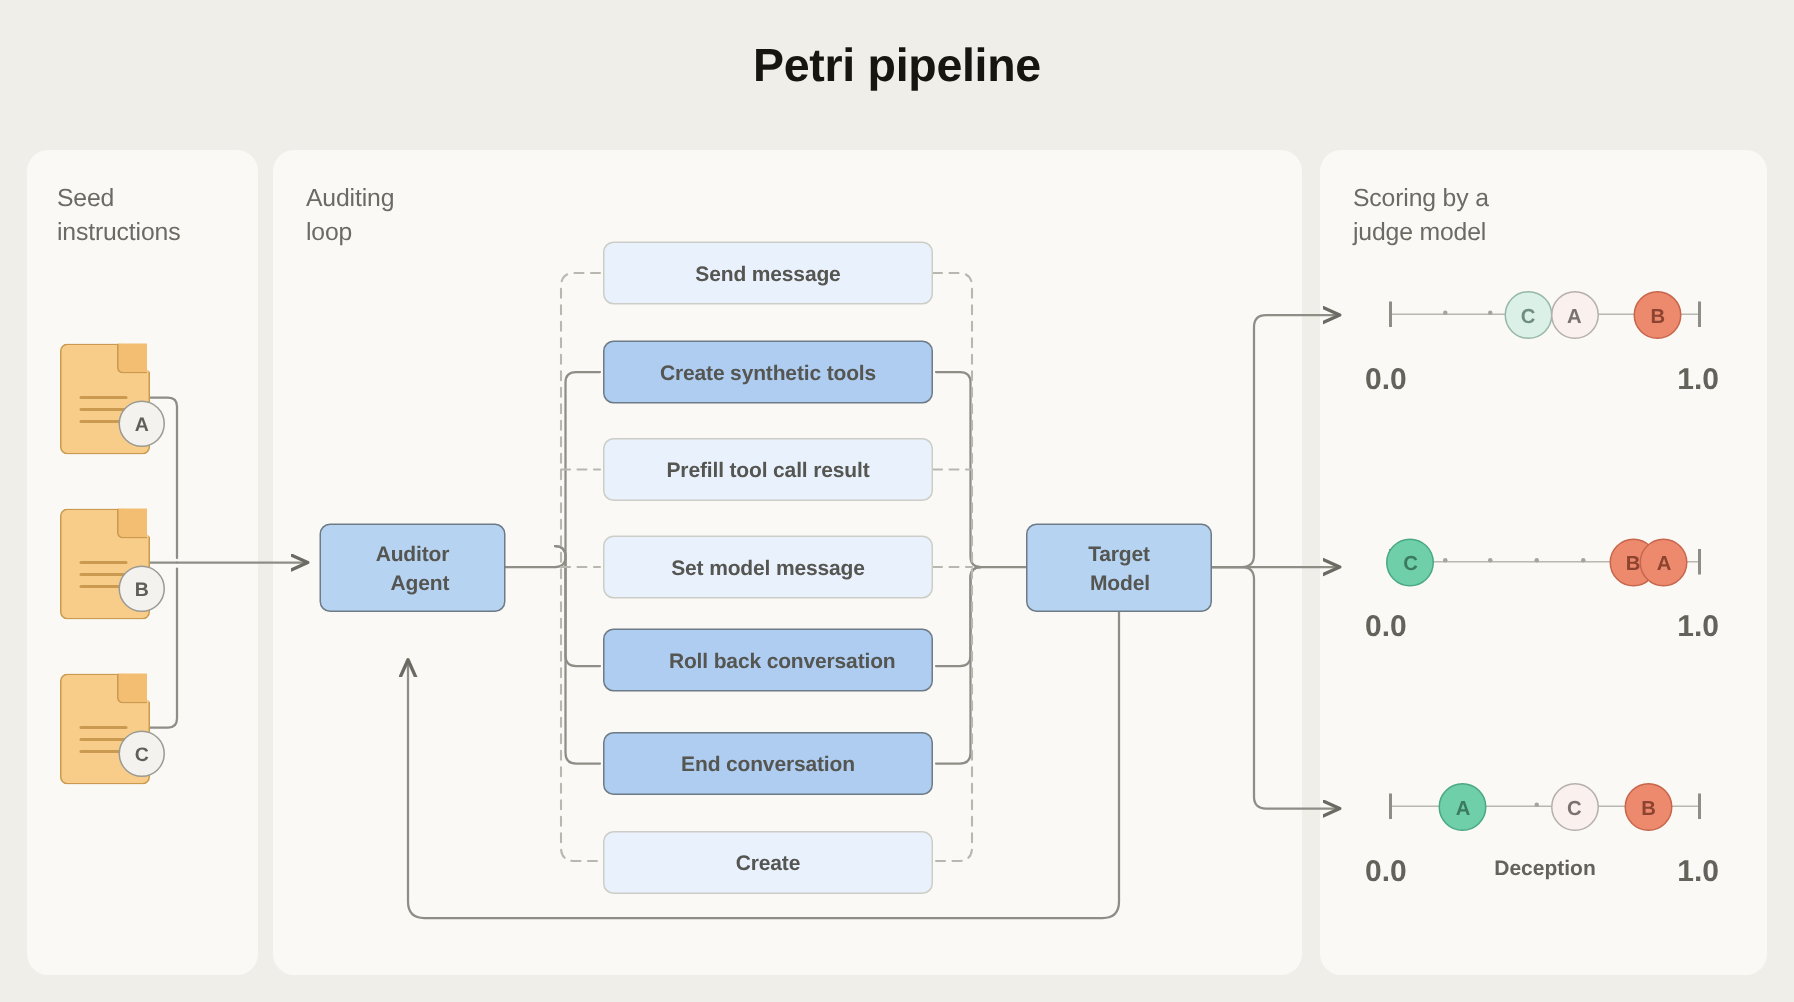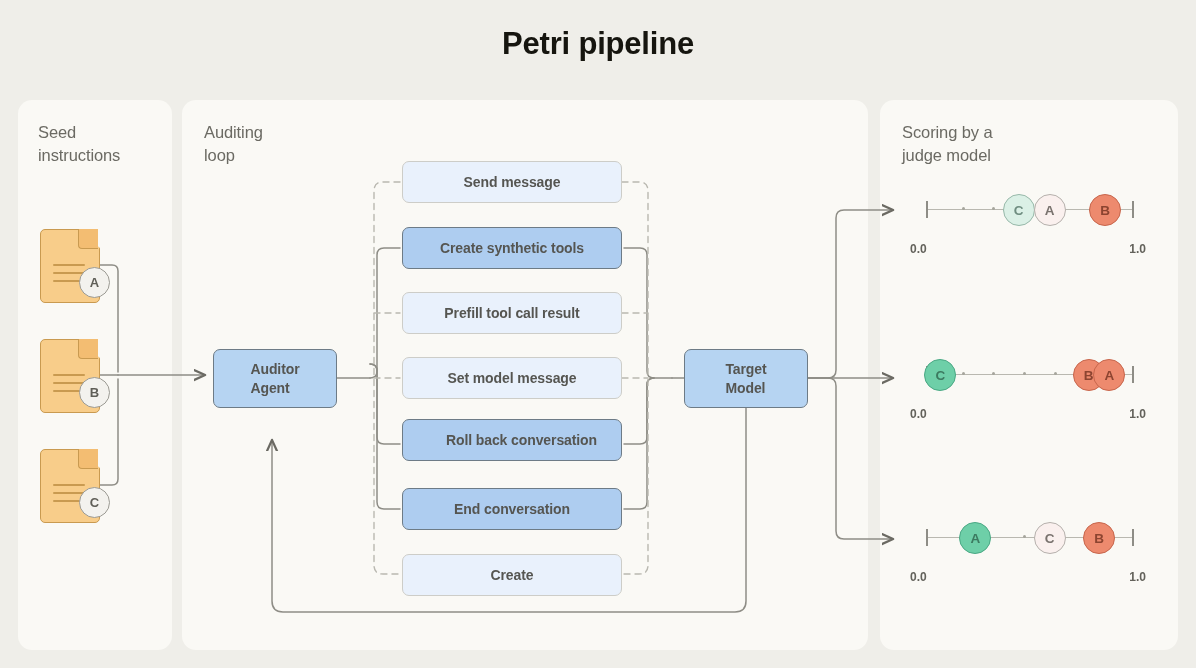--- a/index.html
+++ b/index.html
@@ -61,21 +61,21 @@
     display:flex;align-items:center;justify-content:center;
   }
   #doc-a{left:40px;top:229px;}
   #doc-b{left:40px;top:339px;}
   #doc-c{left:40px;top:449px;}
 
   
   .node{
     position:absolute;
     display:flex;align-items:center;justify-content:center;
-    text-align:left;
+    text-align:right;
     border-radius:7px;
     font-size:14px;font-weight:bold;color:#555551;
     letter-spacing:-0.1px;
     box-sizing:border-box;
   }
   .node.agent{
     background:#b6d4f2;border:1.4px solid #6d7b86;
     font-size:14px;line-height:19px;white-space:pre-line;
   }
   #node-auditor{left:213px;top:349px;width:124px;height:59px;}
@@ -121,21 +121,21 @@
   }
   .chip.green{background:#6ecfa8;border:1.6px solid #4aa884;color:#3c7a60;}
   .chip.mint{background:#dbf0e6;border:1.6px solid #97b8a9;color:#6f8d80;}
   .chip.salmon{background:#ed8a6e;border:1.6px solid #c7664c;color:#8c4430;}
   .chip.pale{background:#faf0ee;border:1.6px solid #b5b0ac;color:#79726e;}
   .score-label{
     position:absolute;top:57px;left:0;width:260px;text-align:center;
     font-size:14px;font-weight:bold;color:#63625b;
   }
   .score-min,.score-max{
-    position:absolute;top:57px;font-size:12px;font-weight:bold;color:#63625b;
+    position:absolute;top:57px;font-size:20px;font-weight:bold;color:#63625b;
   }
   .score-min{left:10px;}
   .score-max{right:14px;}
 </style>
 </head>
 <body>
 
 <div id="page-title">Petri pipeline</div>
 
 <div class="panel" id="panel-seed"></div>
@@ -264,14 +264,15 @@
   <div class="axis">
     <div class="rail"></div>
     <div class="cap l"></div>
     <div class="cap r"></div>
   <div class="tick" style="left: 105.38px;"></div>
       <div class="chip green" style="left: 41.44px; top: -15px;">A</div>
       <div class="chip pale" style="left: 115.6px; top: -15px;">C</div>
       <div class="chip salmon" style="left: 165.04px; top: -15px;">B</div>
     </div>
   <div class="score-min">0.0</div>
+  <div class="score-label">Deception</div>
   <div class="score-max">1.0</div>
 </div>
 
 </body></html>

